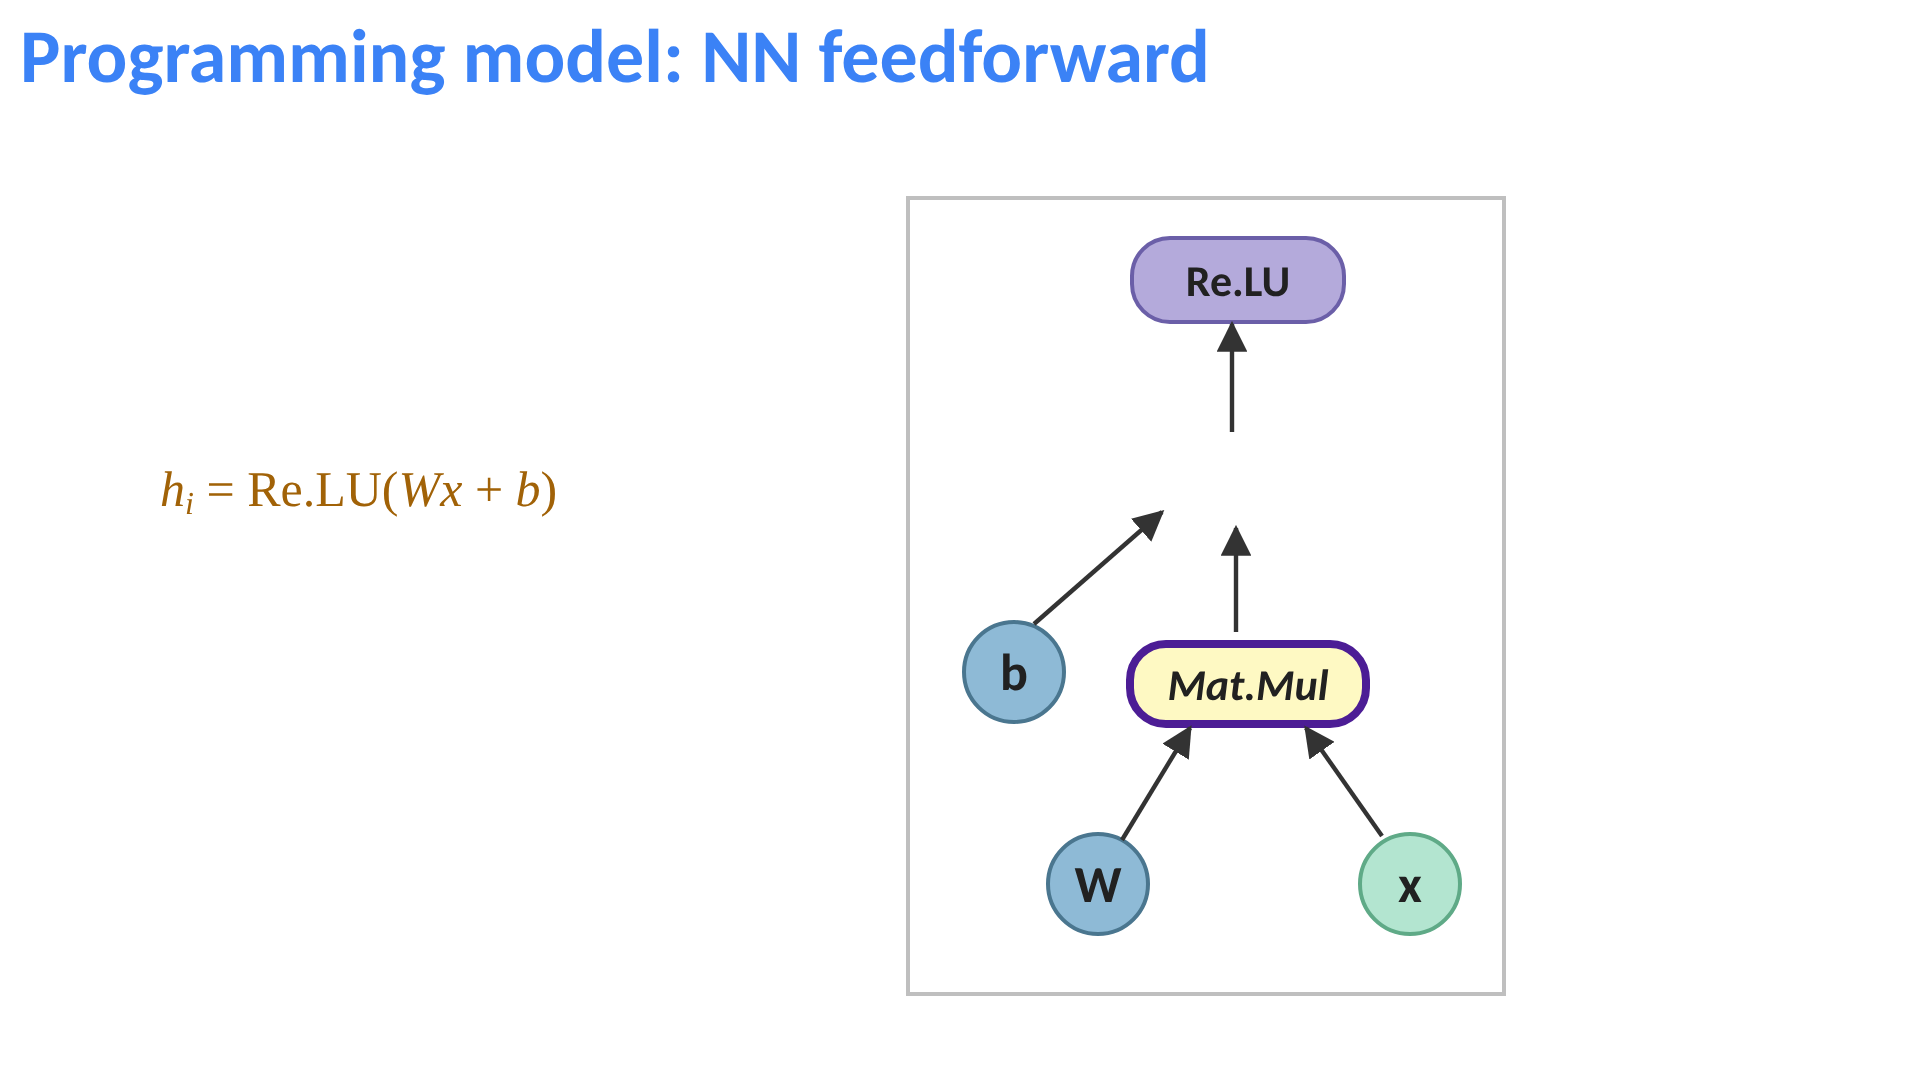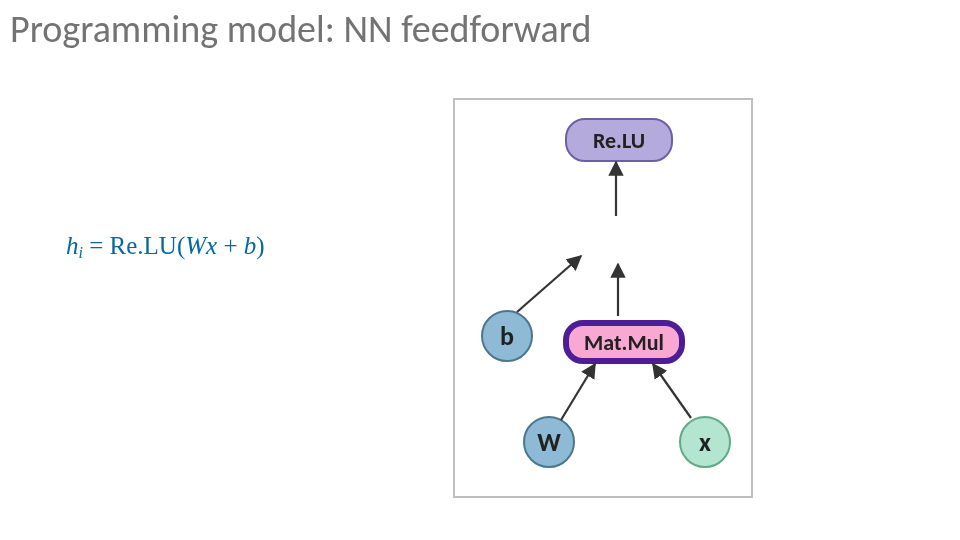--- a/index.html
+++ b/index.html
@@ -9,30 +9,30 @@
     background: #ffffff;
     font-family: Calibri, "Segoe UI", Arial, sans-serif;
     position: relative;
     overflow: hidden;
   }
   .title {
     position: absolute;
     top: 6px;
     left: 10px;
     font-size: 38px;
-    font-weight: 400;
-    color: #737373;
+    font-weight: 700;
+    color: #3b82f6;
   }
   .equation {
     position: absolute;
     top: 232px;
-    left: 66px;
+    left: 80px;
     font-family: "Times New Roman", Georgia, serif;
     font-size: 25px;
-    color: #0369a1;
+    color: #a16207;
   }
   .equation .sub { font-size: 16px; vertical-align: -4px; }
   .equation .rm { font-style: normal; }
   .equation .it { font-style: italic; }
 
   .graph-box {
     position: absolute;
     top: 98px;
     left: 453px;
     width: 300px;
@@ -56,21 +56,21 @@
   }
   .circ {
     border-radius: 50%;
     width: 52px;
     height: 52px;
     font-size: 26px;
   }
 
   .purple { background: #b4aadb; border: 2px solid #6b5fa8; }
   .blue   { background: #8ebad6; border: 2px solid #4a768f; }
-  .pale   { background: #f9a8d4; border: 6px solid #4c1d95; }
+  .pale   { background: #fef9c3; border: 4px solid #4c1d95; font-style: italic; }
   .green  { background: #b3e5d0; border: 2px solid #5faa87; }
 
   
   .arrows {
     position: absolute;
     top: 98px;
     left: 453px;
     width: 300px;
     height: 400px;
     pointer-events: none;

